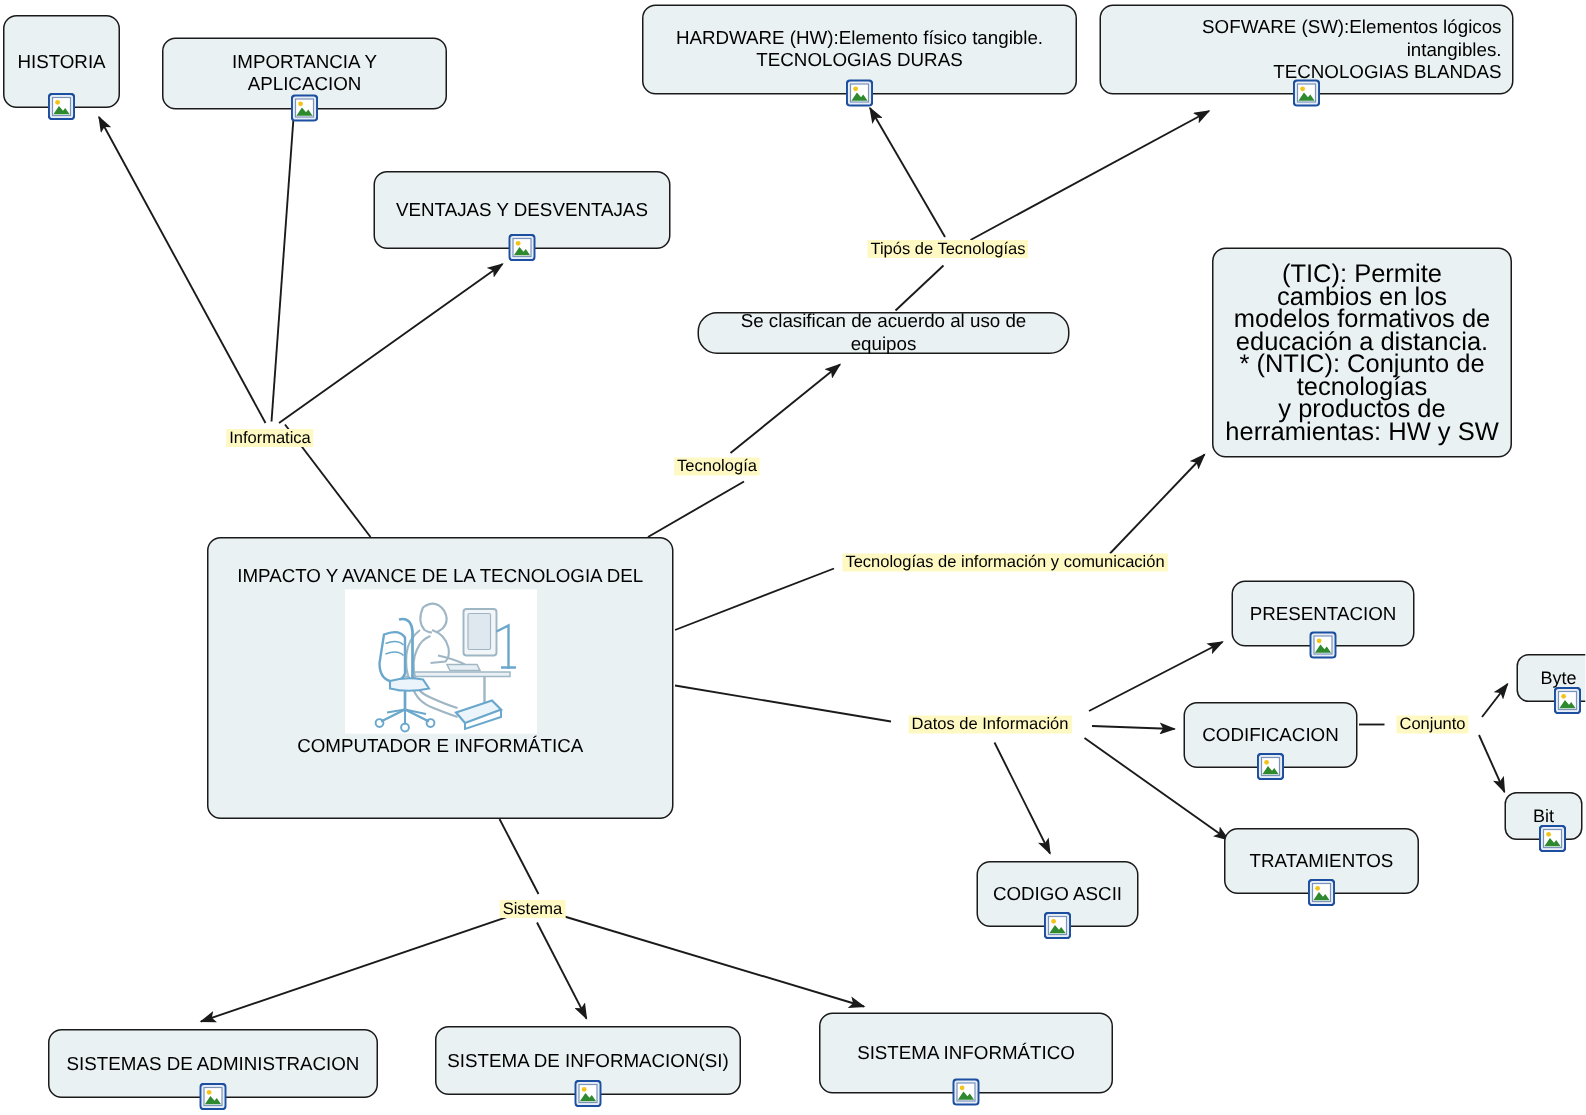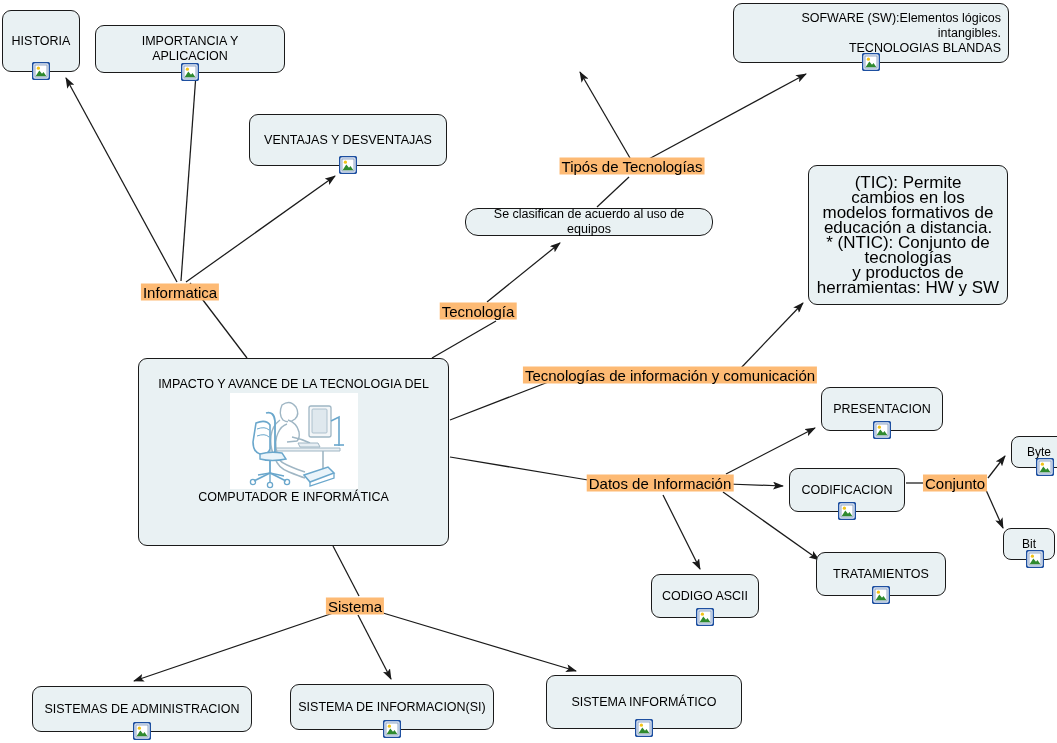--- a/index.html
+++ b/index.html
@@ -79,24 +79,24 @@
   .node.central .title-bottom { margin-top: 1px; }
   .central-art {
     width: 128px;
     height: 96px;
     background: #ffffff;
     display: block;
   }
 
   .edge-label {
     position: absolute;
-    font-size: 15px;
+    font-size: 11px;
     color: #000000;
     white-space: nowrap;
-    background: #fdba74;
+    background: #fef9c3;
     padding: 0 2px;
     z-index: 4;
     transform: translate(-50%, -50%);
   }
   .tic-text {
     font-size: 17px;
     line-height: 15px;
   }
 </style>
 </head>
@@ -165,21 +165,21 @@
     <span class="imgbadge">
       <svg viewBox="0 0 18 18" width="18" height="18">
         <rect x="0.5" y="0.5" width="17" height="17" rx="2.5" fill="#e8eef7" stroke="#1d4fa0" stroke-width="1.6"></rect>
         <rect x="3" y="3" width="12" height="12" fill="#ffffff" stroke="#7a93bb" stroke-width="0.8"></rect>
         <circle cx="6.4" cy="6.2" r="1.6" fill="#f2c319"></circle>
         <path d="M3.6 14.2 L7.3 8.6 L10 11.8 L11.5 10 L14.4 14.2 Z" fill="#2f8a2f"></path>
       </svg>
     </span>
   </div>
 
-  <div class="node" style="left:95px; top:25px; width:190px; height:48px;">
+  <div class="node" style="left:108px; top:25px; width:190px; height:48px;">
     <span class="label">IMPORTANCIA  Y APLICACION</span>
     <span class="imgbadge">
       <svg viewBox="0 0 18 18" width="18" height="18">
         <rect x="0.5" y="0.5" width="17" height="17" rx="2.5" fill="#e8eef7" stroke="#1d4fa0" stroke-width="1.6"></rect>
         <rect x="3" y="3" width="12" height="12" fill="#ffffff" stroke="#7a93bb" stroke-width="0.8"></rect>
         <circle cx="6.4" cy="6.2" r="1.6" fill="#f2c319"></circle>
         <path d="M3.6 14.2 L7.3 8.6 L10 11.8 L11.5 10 L14.4 14.2 Z" fill="#2f8a2f"></path>
       </svg>
     </span>
   </div>
@@ -189,20 +189,32 @@
     <span class="imgbadge">
       <svg viewBox="0 0 18 18" width="18" height="18">
         <rect x="0.5" y="0.5" width="17" height="17" rx="2.5" fill="#e8eef7" stroke="#1d4fa0" stroke-width="1.6"></rect>
         <rect x="3" y="3" width="12" height="12" fill="#ffffff" stroke="#7a93bb" stroke-width="0.8"></rect>
         <circle cx="6.4" cy="6.2" r="1.6" fill="#f2c319"></circle>
         <path d="M3.6 14.2 L7.3 8.6 L10 11.8 L11.5 10 L14.4 14.2 Z" fill="#2f8a2f"></path>
       </svg>
     </span>
   </div>
 
+  <div class="node" style="left:428px; top:3px; width:290px; height:60px;">
+    <span class="label">HARDWARE (HW):Elemento físico tangible.
+TECNOLOGIAS DURAS</span>
+    <span class="imgbadge">
+      <svg viewBox="0 0 18 18" width="18" height="18">
+        <rect x="0.5" y="0.5" width="17" height="17" rx="2.5" fill="#e8eef7" stroke="#1d4fa0" stroke-width="1.6"></rect>
+        <rect x="3" y="3" width="12" height="12" fill="#ffffff" stroke="#7a93bb" stroke-width="0.8"></rect>
+        <circle cx="6.4" cy="6.2" r="1.6" fill="#f2c319"></circle>
+        <path d="M3.6 14.2 L7.3 8.6 L10 11.8 L11.5 10 L14.4 14.2 Z" fill="#2f8a2f"></path>
+      </svg>
+    </span>
+  </div>
 
   <div class="node" style="left:733px; top:3px; width:276px; height:60px;text-align:right;">
     <span class="label">SOFWARE (SW):Elementos lógicos intangibles.
 TECNOLOGIAS BLANDAS</span>
     <span class="imgbadge">
       <svg viewBox="0 0 18 18" width="18" height="18">
         <rect x="0.5" y="0.5" width="17" height="17" rx="2.5" fill="#e8eef7" stroke="#1d4fa0" stroke-width="1.6"></rect>
         <rect x="3" y="3" width="12" height="12" fill="#ffffff" stroke="#7a93bb" stroke-width="0.8"></rect>
         <circle cx="6.4" cy="6.2" r="1.6" fill="#f2c319"></circle>
         <path d="M3.6 14.2 L7.3 8.6 L10 11.8 L11.5 10 L14.4 14.2 Z" fill="#2f8a2f"></path>

